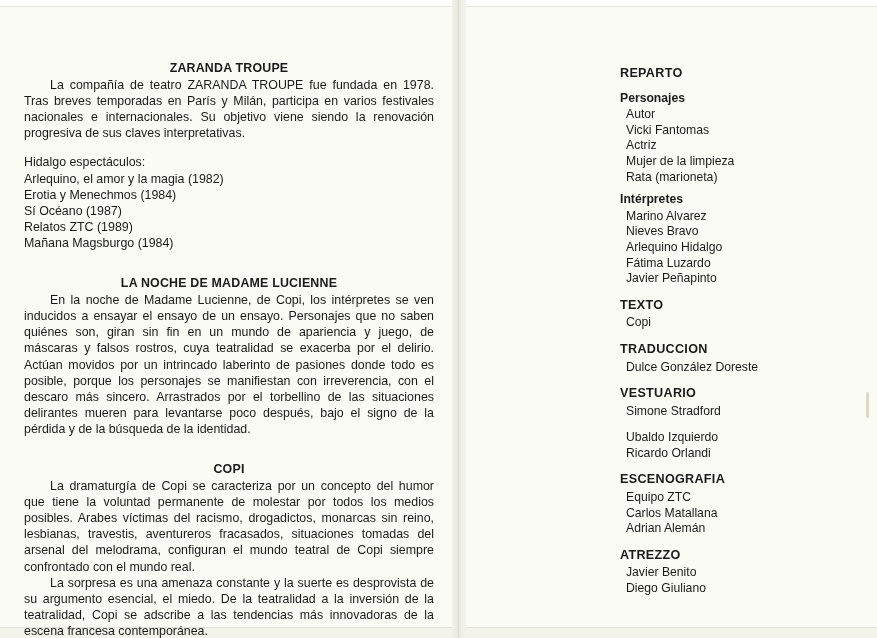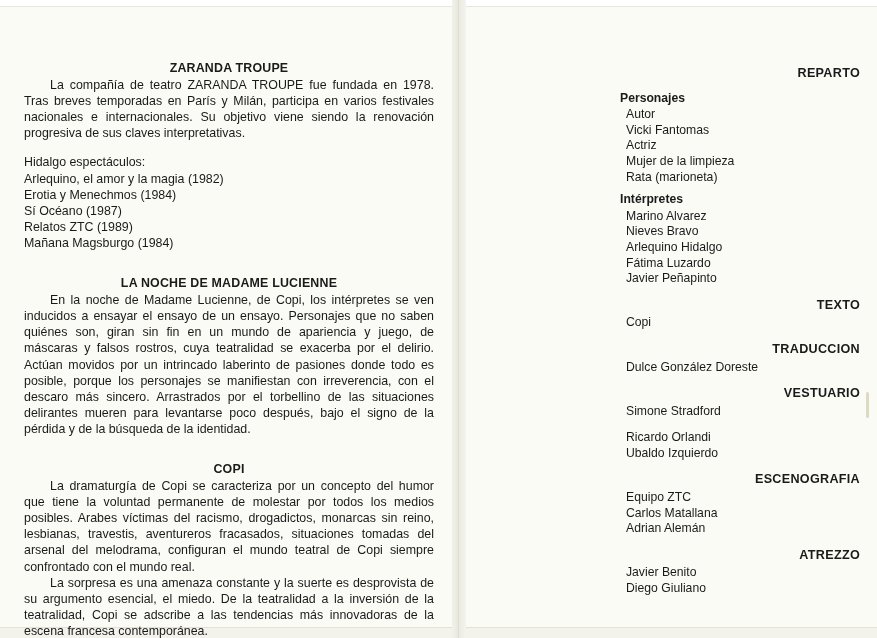--- a/index.html
+++ b/index.html
@@ -102,21 +102,20 @@
     width: 240px;
     font-size: 12.2px;
     line-height: 15.6px;
     color: #1a1a1a;
   }
   .r-head {
     font-weight: bold;
     font-size: 12.6px;
     letter-spacing: .3px;
     margin: 0 0 2px 0;
-    text-align: right;
   }
   .r-sub {
     font-weight: bold;
     font-size: 12.2px;
     margin: 0 0 1px 0;
   }
   .r-item {
     margin: 0 0 0 6px;
   }
   .r-gap { height: 11px; }
@@ -192,22 +191,22 @@
     <p class="r-head">TRADUCCION</p>
     <p class="r-item">Dulce González Doreste</p>
 
     <div class="r-gap"></div>
 
     <p class="r-head">VESTUARIO</p>
     <p class="r-item">Simone Stradford</p>
 
     <div class="r-gap"></div>
 
+    <p class="r-item">Ubaldo Izquierdo</p>
     <p class="r-item">Ricardo Orlandi</p>
-    <p class="r-item">Ubaldo Izquierdo</p>
 
     <div class="r-gap"></div>
 
     <p class="r-head">ESCENOGRAFIA</p>
     <p class="r-item">Equipo ZTC</p>
     <p class="r-item">Carlos Matallana</p>
     <p class="r-item">Adrian Alemán</p>
 
     <div class="r-gap"></div>
 

